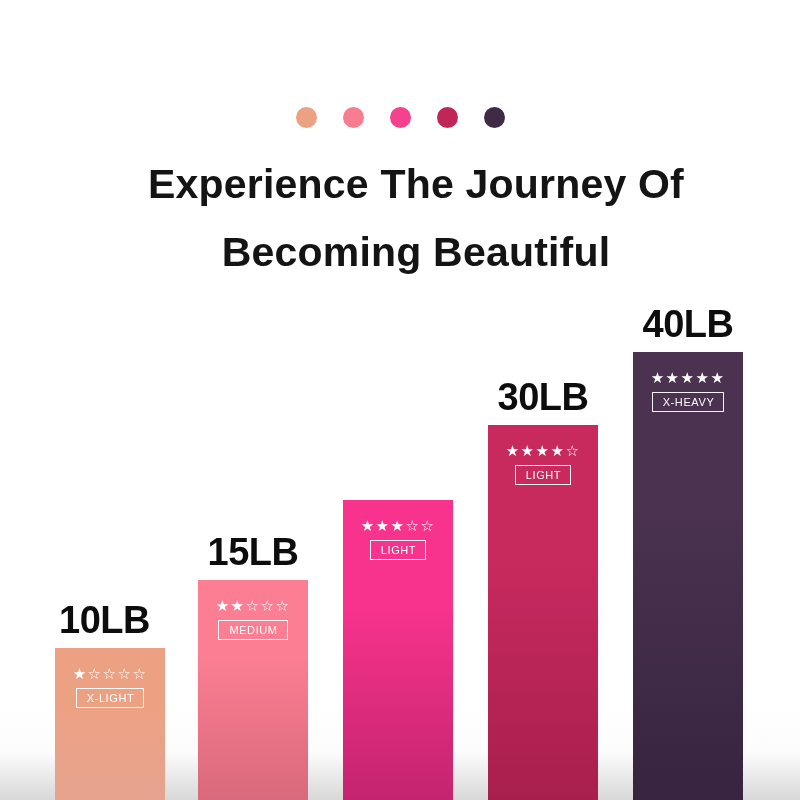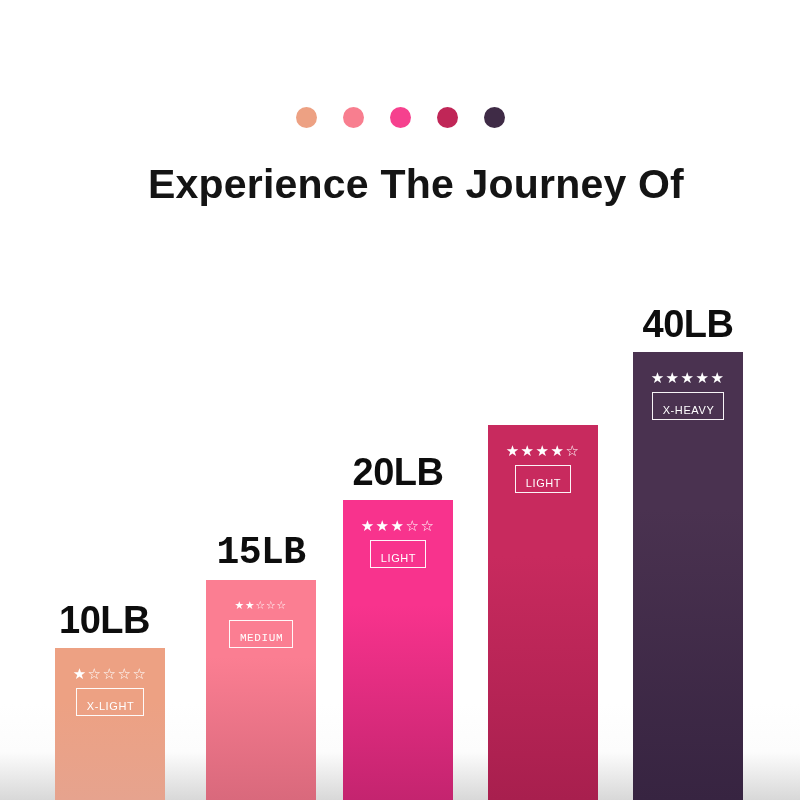--- a/index.html
+++ b/index.html
@@ -103,71 +103,72 @@
     line-height: 15px;
     letter-spacing: 1.5px;
     color: #ffffff;
     white-space: nowrap;
   }
   .badge {
     border: 1.4px solid rgba(255,255,255,0.95);
     color: #ffffff;
     font-size: 11px;
     letter-spacing: 0.6px;
-    padding: 11px 9px 3px 10px;
+    padding: 3px 9px 3px 10px;
     white-space: nowrap;
     line-height: 12px;
   }
 </style>
 </head>
 <body>
 
 <div id="stage">
 
   <div id="dots">
       <div class="dot" style="background: rgb(237, 161, 131);"></div>
       <div class="dot" style="background: rgb(248, 126, 143);"></div>
       <div class="dot" style="background: rgb(246, 65, 142);"></div>
       <div class="dot" style="background: rgb(192, 38, 87);"></div>
       <div class="dot" style="background: rgb(63, 43, 70);"></div>
     </div>
 
   <div id="heading">
     <span class="hline">Experience The Journey Of</span>
+    <span class="hline">Becoming Beautiful</span>
   </div>
 
   <div id="chart">
       <div class="bar-group" style="left: 55px; width: 99px; height: 152px;">
         <div class="bar-label">10LB</div>
         <div class="bar" style="background: linear-gradient(rgb(237, 161, 131) 0%, rgb(237, 161, 131) 35%, rgb(230, 163, 142) 100%);">
           <div class="bar-inner">
             <div class="stars">★☆☆☆☆</div>
             <div class="badge">X-LIGHT</div>
           </div>
         </div>
       </div>
-      <div class="bar-group" style="left: 206px; width: 110px; height: 220px; font-family: Liberation Mono, monospace;">
+      <div class="bar-group" style="left: 198px; width: 110px; height: 220px;">
         <div class="bar-label">15LB</div>
         <div class="bar" style="background: linear-gradient(rgb(251, 126, 146) 0%, rgb(251, 126, 146) 35%, rgb(217, 105, 124) 100%);">
           <div class="bar-inner">
             <div class="stars">★★☆☆☆</div>
             <div class="badge">MEDIUM</div>
           </div>
         </div>
       </div>
       <div class="bar-group" style="left: 343px; width: 110px; height: 300px;">
-        <div class="bar-label">20LB</div>
         <div class="bar" style="background: linear-gradient(rgb(248, 51, 141) 0%, rgb(248, 51, 141) 35%, rgb(196, 36, 111) 100%);">
           <div class="bar-inner">
             <div class="stars">★★★☆☆</div>
             <div class="badge">LIGHT</div>
           </div>
         </div>
       </div>
       <div class="bar-group" style="left: 488px; width: 110px; height: 375px;">
+        <div class="bar-label">30LB</div>
         <div class="bar" style="background: linear-gradient(rgb(200, 42, 94) 0%, rgb(200, 42, 94) 35%, rgb(168, 31, 78) 100%);">
           <div class="bar-inner">
             <div class="stars">★★★★☆</div>
             <div class="badge">LIGHT</div>
           </div>
         </div>
       </div>
       <div class="bar-group" style="left: 633px; width: 110px; height: 448px;">
         <div class="bar-label">40LB</div>
         <div class="bar" style="background: linear-gradient(rgb(74, 50, 80) 0%, rgb(74, 50, 80) 35%, rgb(55, 36, 65) 100%);">

